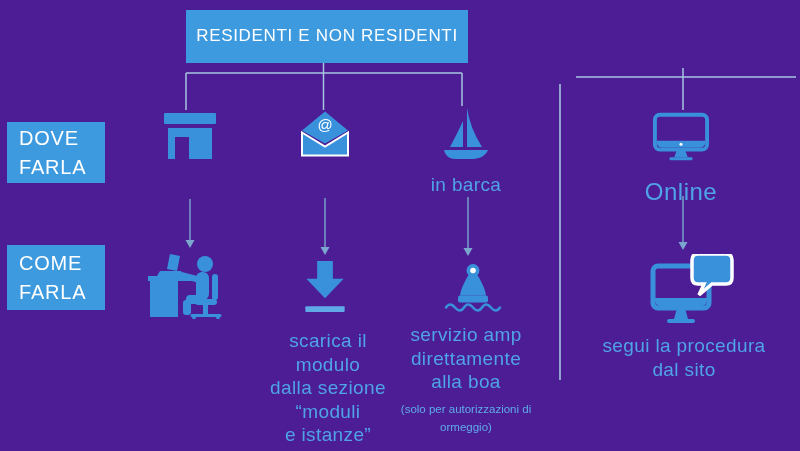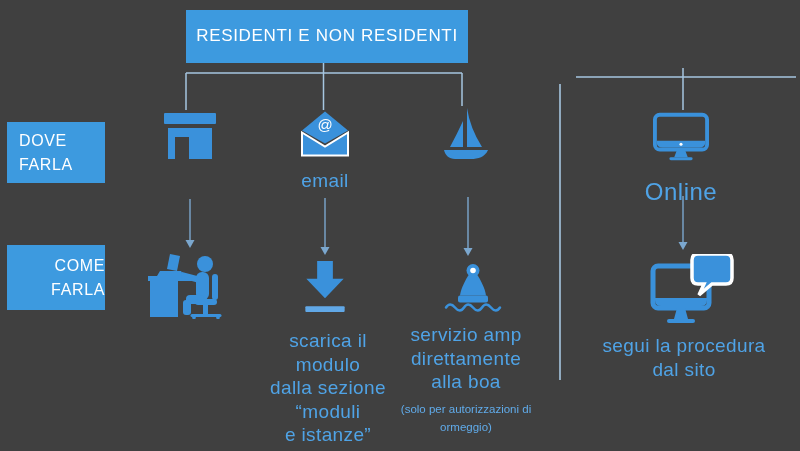--- a/index.html
+++ b/index.html
@@ -1,28 +1,28 @@
 <!DOCTYPE html>
 <html style="--box_blue: #3D9ADF; --icon_blue: #3A91DB; --text_blue: #4FA3E6; --link_blue: #60ABEA; --line_blue: #A6C6E0; --arrow_blue: #7BA7CE; --bar_blue: #61A8E7;"><head>
 <meta charset="utf-8">
 <style>
   html,body{margin:0;padding:0;background:#fff;}
   .canvas{
-    position:relative;width:800px;height:451px;overflow:hidden;background:#404040;
+    position:relative;width:800px;height:451px;overflow:hidden;background:#4c1d95;
     font-family:"Liberation Sans",sans-serif;
   }
   .overlay{position:absolute;left:0;top:0;z-index:0;}
   .hdr{
     position:absolute;display:flex;align-items:center;justify-content:center;
     background:var(--box_blue);color:#fff;text-align:center;
     font-size:17px;letter-spacing:.04em;line-height:1.35;white-space:pre-line;z-index:2;
   }
   .rowlbl{
     position:absolute;display:flex;flex-direction:column;justify-content:center;
-    background:var(--box_blue);color:#fff;font-size:16px;line-height:1.45;
+    background:var(--box_blue);color:#fff;font-size:20px;line-height:1.45;
     padding-left:12px;box-sizing:border-box;white-space:pre-line;letter-spacing:.04em;z-index:2;
   }
   .icon{position:absolute;color:var(--icon_blue);z-index:2;}
   .icon svg{display:block;width:100%;height:100%;}
   .lbl{
     position:absolute;color:var(--text_blue);text-align:center;
     font-size:19px;line-height:1.24;white-space:pre-line;letter-spacing:.02em;z-index:2;
   }
   .lbl.big{font-size:24px;}
   .note{
@@ -56,21 +56,21 @@
         <path d="M463.5 248 L468 256 L472.5 248 Z" fill="var(--arrow_blue)" stroke="none"></path>
       <path d="M683 196 V244"></path>
         <path d="M678.5 242 L683 250 L687.5 242 Z" fill="var(--arrow_blue)" stroke="none"></path>
     </g>
   </svg>
 
   <div class="hdr" style="left:186px;top:10px;width:282px;height:53px;">RESIDENTI E NON RESIDENTI</div>
 
   <div class="rowlbl" style="left:7px;top:122px;width:98px;height:61px;">DOVE
 FARLA</div>
-  <div class="rowlbl" style="left:7px;top:245px;width:98px;height:65px;text-align:right;">COME
+  <div class="rowlbl" style="left:7px;top:245px;width:98px;height:65px;">COME
 FARLA</div>
 
   <div class="icon" style="left:164px;top:113px;width:52px;height:46px;">
     <svg viewBox="0 0 52 46" fill="currentColor">
       <rect x="0" y="0" width="52" height="11" rx="1"></rect>
       <path d="M4 15 H48 V46 H25 V24 H11 V46 H4 Z"></path>
     </svg>
   </div>
   <div class="icon" style="left:298px;top:110px;width:54px;height:47px;">
     <svg viewBox="0 0 54 46" fill="currentColor">
@@ -89,21 +89,21 @@
   <div class="icon" style="left:653px;top:112px;width:56px;height:50px;">
     <svg viewBox="0 0 58 50" fill="currentColor">
       <rect x="2" y="2" width="54" height="36" rx="5" fill="none" stroke="currentColor" stroke-width="4"></rect>
       <path d="M4 29 H54 V31 Q54 36 48 36 H10 Q4 36 4 31 Z"></path>
       <circle cx="29" cy="32.5" r="1.6" fill="#fff"></circle>
       <path d="M25 38 h8 l3 8 h-14 z"></path>
       <rect x="17" y="46" width="24" height="3" rx="1.5"></rect>
     </svg>
   </div>
 
-  <div class="lbl" style="left:275px;top:169px;width:100px;">email</div>
+  <div class="lbl" style="left:406px;top:173px;width:120px;">in barca</div>
   <div class="lbl big" style="left:631px;top:177px;width:100px;">Online</div>
 
   <div class="icon" style="left:148px;top:252px;width:82px;height:67px;">
     <svg viewBox="0 0 82 67" fill="currentColor">
       <path d="M22 2 L32 4 L29 19 L19 17 Z"></path>
       <path d="M12 19 L33 19 L36 24 L9 24 Z"></path>
       <rect x="0" y="24" width="46" height="5"></rect>
       <rect x="2" y="29" width="28" height="36"></rect>
       <circle cx="57" cy="12" r="8"></circle>
       <rect x="48" y="20" width="13" height="28" rx="6"></rect>

